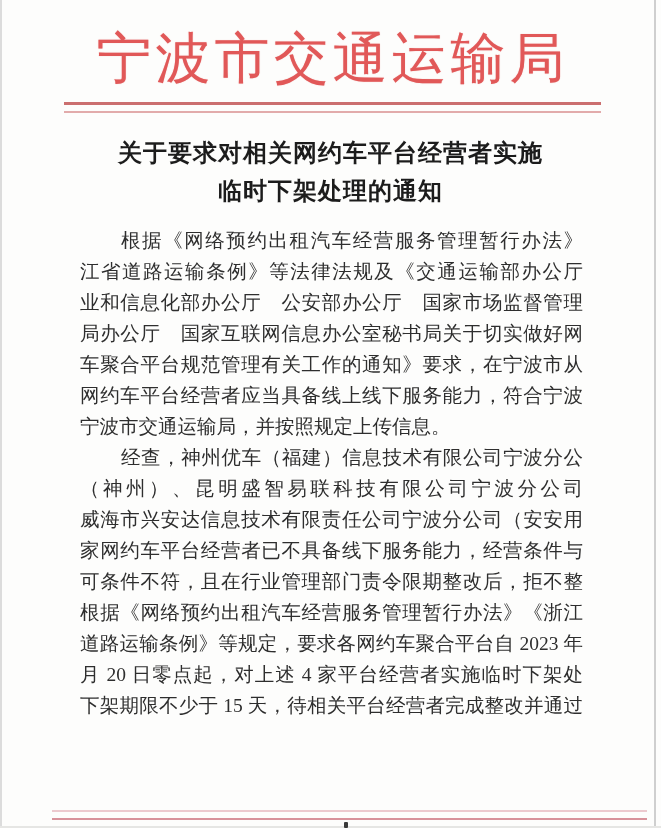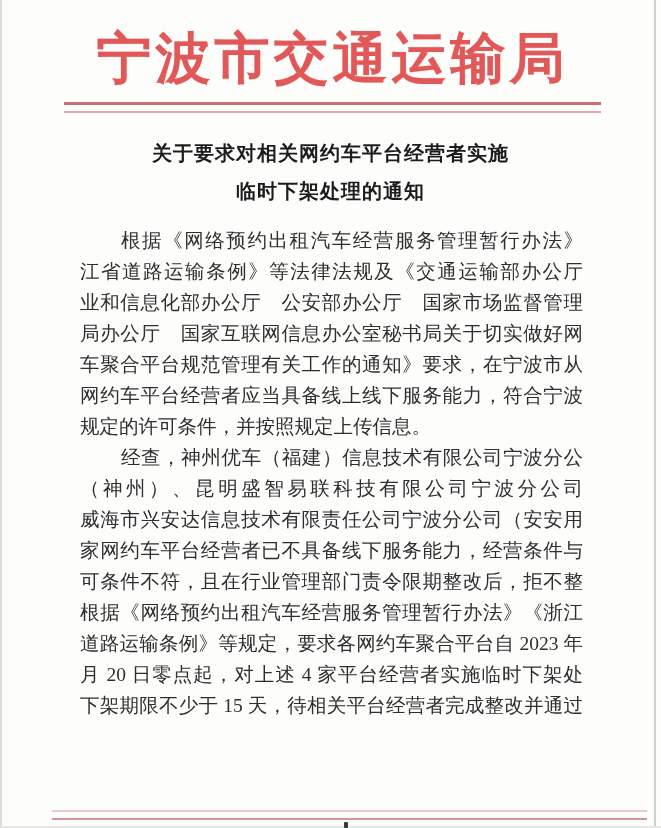--- a/index.html
+++ b/index.html
@@ -36,21 +36,21 @@
   }
   
   .agency-header {
     position: absolute;
     top: 26px;
     left: 0;
     width: 661px;
     text-align: center;
     font-size: 55px;
     line-height: 66px;
-    font-weight: bold;
+    font-weight: normal;
     letter-spacing: 4px;
     padding-left: 4px;
     box-sizing: border-box;
     color: #e15858;
     text-shadow: 0 0 1px rgba(225, 88, 88, 0.45);
   }
   .header-rule {
     position: absolute;
     left: 64px;
     top: 102px;
@@ -67,21 +67,21 @@
   }
   
   .doc-title {
     position: absolute;
     top: 134px;
     left: 0;
     width: 661px;
     text-align: center;
     color: #1c1c1c;
     font-weight: bold;
-    font-size: 20px;
+    font-size: 24px;
     line-height: 38px;
     letter-spacing: 1px;
   }
   
   .doc-body {
     position: absolute;
     top: 225px;
     left: 80px;
     width: 503px;
     color: #2e2e2e;
@@ -148,21 +148,21 @@
     <div>临时下架处理的通知</div>
   </div>
 
   <div class="doc-body">
     <div class="line j ind">根据《网络预约出租汽车经营服务管理暂行办法》《浙</div>
     <div class="line j">江省道路运输条例》等法律法规及《交通运输部办公厅　工</div>
     <div class="line j">业和信息化部办公厅　公安部办公厅　国家市场监督管理总</div>
     <div class="line j">局办公厅　国家互联网信息办公室秘书局关于切实做好网约</div>
     <div class="line j">车聚合平台规范管理有关工作的通知》要求，在宁波市从事</div>
     <div class="line j">网约车平台经营者应当具备线上线下服务能力，符合宁波市</div>
-    <div class="line">规定的许可条件，并按照规定上传信息。</div>
+    <div class="line">宁波市交通运输局，并按照规定上传信息。</div>
     <div class="line j ind">经查，神州优车（福建）信息技术有限公司宁波分公司</div>
     <div class="line j">（神州）、昆明盛智易联科技有限公司宁波分公司（365bus）、</div>
     <div class="line j">威海市兴安达信息技术有限责任公司宁波分公司（安安用</div>
     <div class="line j">家网约车平台经营者已不具备线下服务能力，经营条件与许</div>
     <div class="line j">可条件不符，且在行业管理部门责令限期整改后，拒不整改。</div>
     <div class="line j">根据《网络预约出租汽车经营服务管理暂行办法》《浙江省</div>
     <div class="line j">道路运输条例》等规定，要求各网约车聚合平台自 2023 年 7</div>
     <div class="line j">月 20 日零点起，对上述 4 家平台经营者实施临时下架处理，</div>
     <div class="line j">下架期限不少于 15 天，待相关平台经营者完成整改并通过</div>
   </div>

